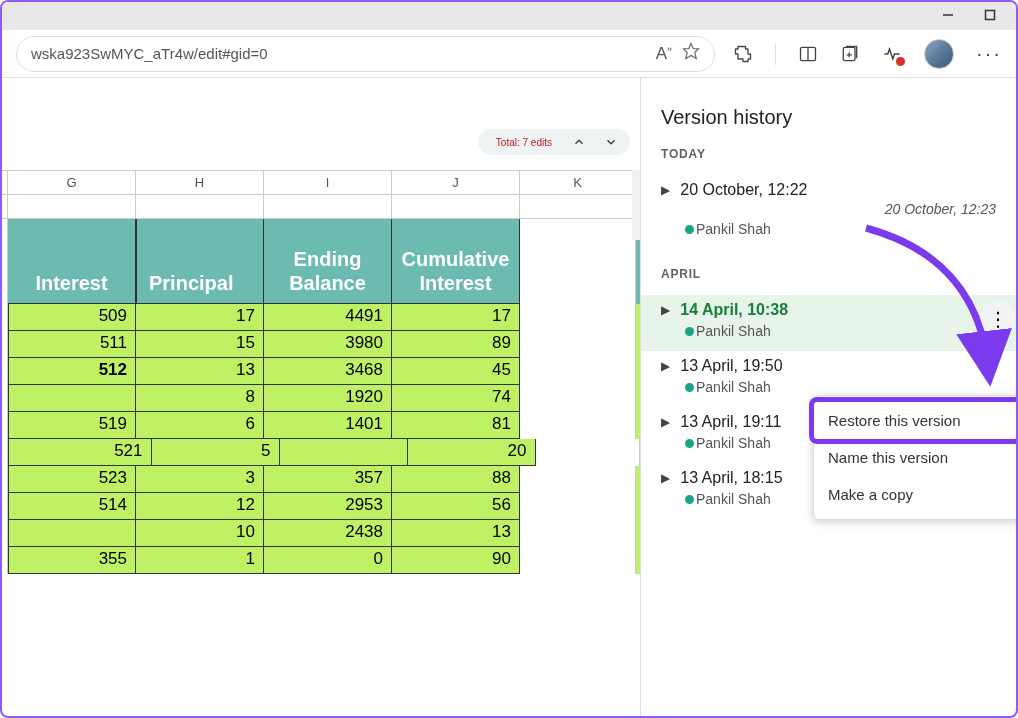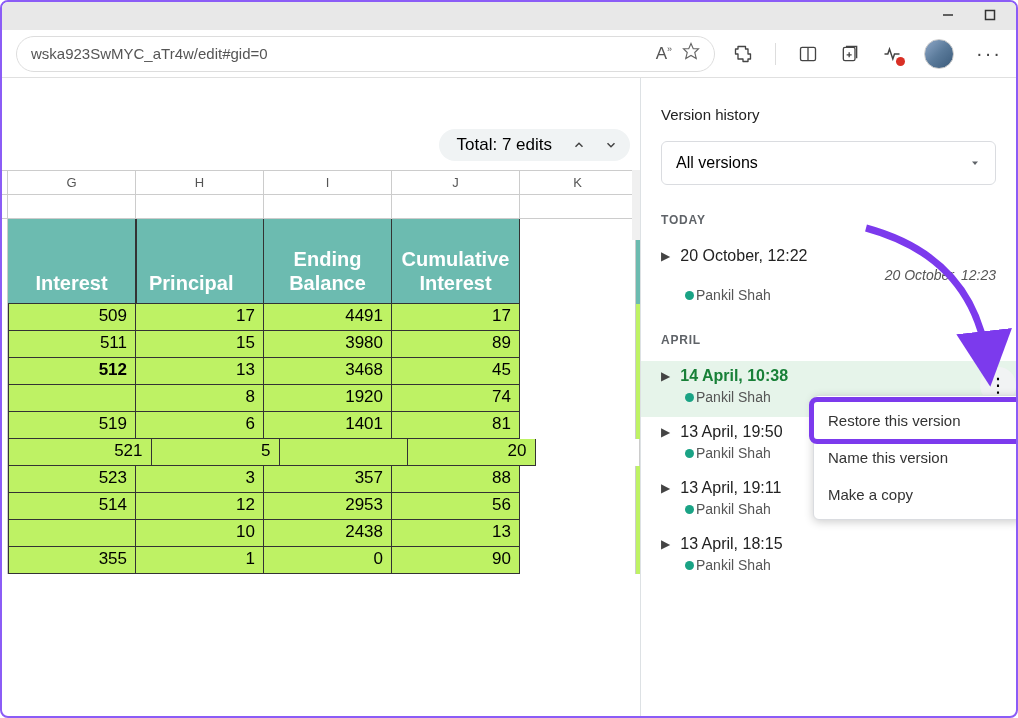--- a/index.html
+++ b/index.html
@@ -104,22 +104,22 @@
 .edits-bar {
   position: absolute;
   top: 51px;
   right: 10px;
   background: #f0f3f4;
   border-radius: 20px;
   padding: 6px 12px 6px 18px;
   display: flex;
   align-items: center;
   gap: 20px;
-  font-size: 17px;
-  color: #000000;
+  font-size: 10px;
+  color: #b91c1c;
 }
 .chev-group { display: flex; gap: 18px; }
 .chev { cursor: pointer; color: #444; display: flex; }
 
 
 .grid-wrap {
   position: absolute;
   top: 92px;
   left: 0;
   right: 0;
@@ -194,21 +194,21 @@
 }
 
 
 .panel {
   flex: 1;
   border-left: 1px solid #dde1e4;
   padding: 28px 20px 0 20px;
   position: relative;
 }
 .panel-title {
-  font-size: 15px;
+  font-size: 20px;
   color: #222;
   margin-bottom: 18px;
 }
 .dropdown {
   border: 1px solid #dadce0;
   border-radius: 6px;
   padding: 12px 14px;
   display: flex;
   justify-content: space-between;
   align-items: center;
@@ -503,26 +503,20 @@
             <div class="dcell" style="width: 128px;">90</div>
             <div class="nocol" style="width: 116px;"></div>
           </div>
         </div>
     </div>
     <div class="vtrack"></div>
   </div>
 
   <div class="panel">
     <div class="panel-title">Version history</div>
-    <div class="dropdown">
-      <span>All versions</span>
-      <svg width="12" height="12" viewBox="0 0 24 24">
-          <polygon points="6,9 18,9 12,16" fill="#5f6368"></polygon>
-        </svg>
-    </div>
 
     <div class="section-label">TODAY</div>
 
     <div class="version-item">
       <div class="vline">
         <span class="colltri">▶</span>
         <span class="vtime">20 October, 12:22</span>
       </div>
       <div class="vsub">20 October, 12:23</div>
       <div class="vauthor">

